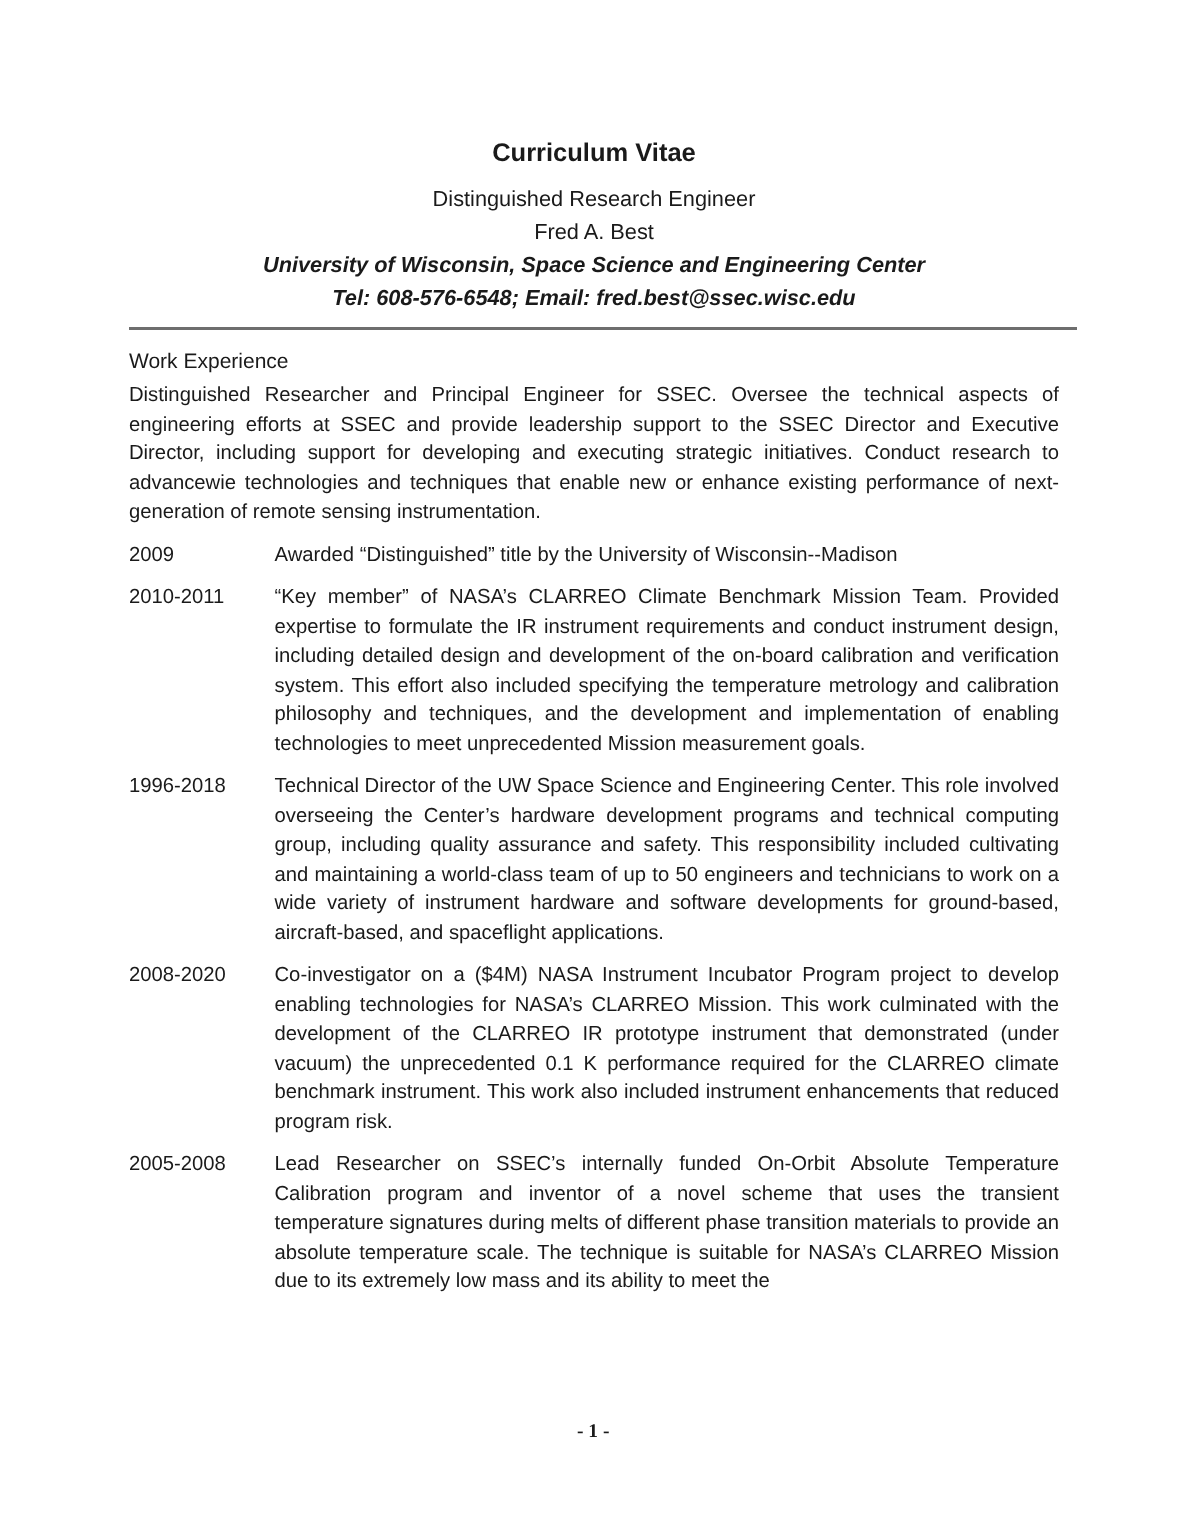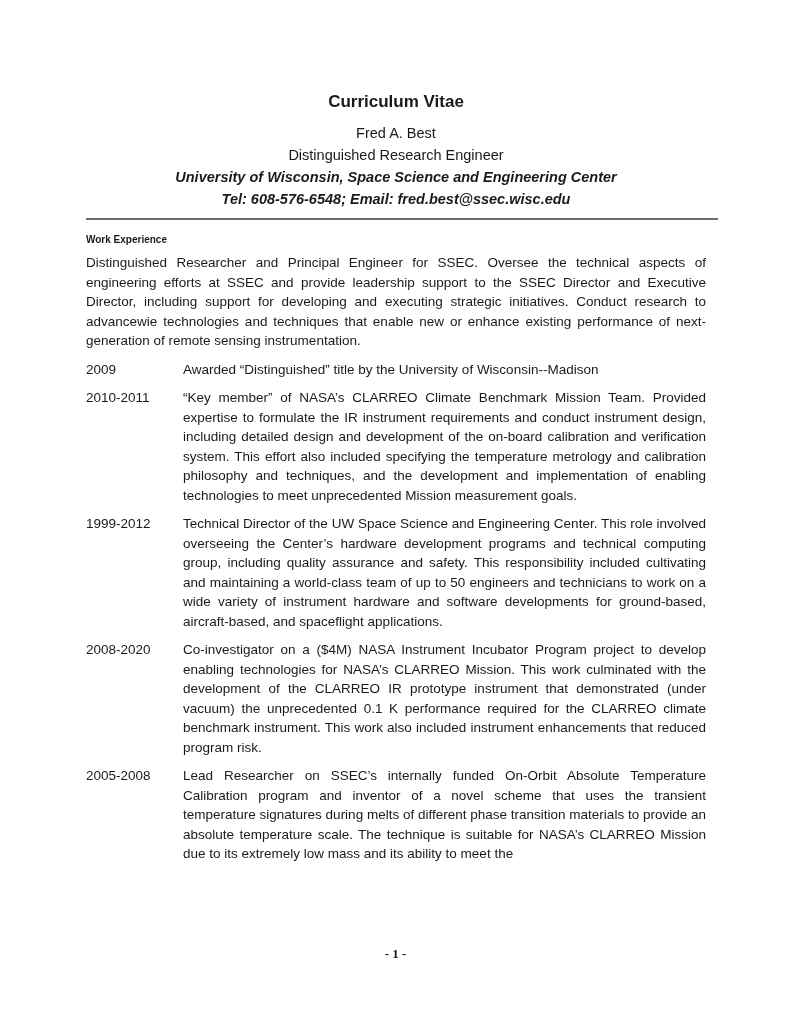--- a/index.html
+++ b/index.html
@@ -41,22 +41,22 @@
     font-weight: bold;
     text-align: center;
   }
   .rule {
     border: none;
     border-top: 2px solid #6e6e6e;
     width: 632px;
     margin-top: 8px;
   }
   .section-heading {
-    font-weight: bold;
-    font-size: 10px;
+    font-weight: normal;
+    font-size: 14px;
     line-height: 18px;
     margin: 11px 0 4px 0;
   }
   .entry {
     display: flex;
     font-size: 13.5px;
     line-height: 19.5px;
     margin-bottom: 9px;
   }
   .entry .dates {
@@ -79,22 +79,22 @@
   }
 </style>
 </head>
 <body>
 
 <div class="page">
   <div class="content">
 
     <div class="cv-header">
       <div class="cv-title">Curriculum Vitae</div>
+      <div class="hline">Distinguished Research Engineer</div>
       <div class="hline">Fred A. Best</div>
-      <div class="hline">Distinguished Research Engineer</div>
       <div class="hline em">University of Wisconsin, Space Science and Engineering Center</div>
       <div class="hline em">Tel: 608-576-6548; Email: fred.best@ssec.wisc.edu</div>
     </div>
 
     <hr class="rule">
 
     <div class="section-heading">Work Experience</div>
 
     <div class="entry">
       <div class="desc">Distinguished Researcher and Principal Engineer for SSEC.  Oversee the technical aspects of engineering efforts at SSEC and provide leadership support to the SSEC Director and Executive Director, including support for developing and executing strategic initiatives. Conduct research to advancewie technologies and techniques that enable new or enhance existing performance of next-generation of remote sensing instrumentation.</div>
@@ -104,21 +104,21 @@
       <div class="dates">2009</div>
       <div class="desc">Awarded “Distinguished” title by the University of Wisconsin--Madison</div>
     </div>
 
     <div class="entry">
       <div class="dates">2010-2011</div>
       <div class="desc">“Key member” of NASA’s CLARREO Climate Benchmark Mission Team.  Provided expertise to formulate the IR instrument requirements and conduct instrument design, including detailed design and development of the on-board calibration and verification system. This effort also included specifying the temperature metrology and calibration philosophy and techniques, and the development and implementation of enabling technologies to meet unprecedented Mission measurement goals.</div>
     </div>
 
     <div class="entry">
-      <div class="dates">1999-2012</div>
+      <div class="dates">1996-2018</div>
       <div class="desc">Technical Director of the UW Space Science and Engineering Center.  This role involved overseeing the Center’s hardware development programs and technical computing group, including quality assurance and safety.  This responsibility included cultivating and maintaining a world-class team of up to 50 engineers and technicians to work on a wide variety of instrument hardware and software developments for ground-based, aircraft-based, and spaceflight applications.</div>
     </div>
 
     <div class="entry">
       <div class="dates">2008-2020</div>
       <div class="desc">Co-investigator on a ($4M) NASA Instrument Incubator Program project to develop enabling technologies for NASA’s CLARREO Mission.  This work culminated with the development of the CLARREO IR prototype instrument that demonstrated (under vacuum) the unprecedented 0.1 K performance required for the CLARREO climate benchmark instrument.  This work also included instrument enhancements that reduced program risk.</div>
     </div>
 
     <div class="entry">
       <div class="dates">2005-2008</div>

